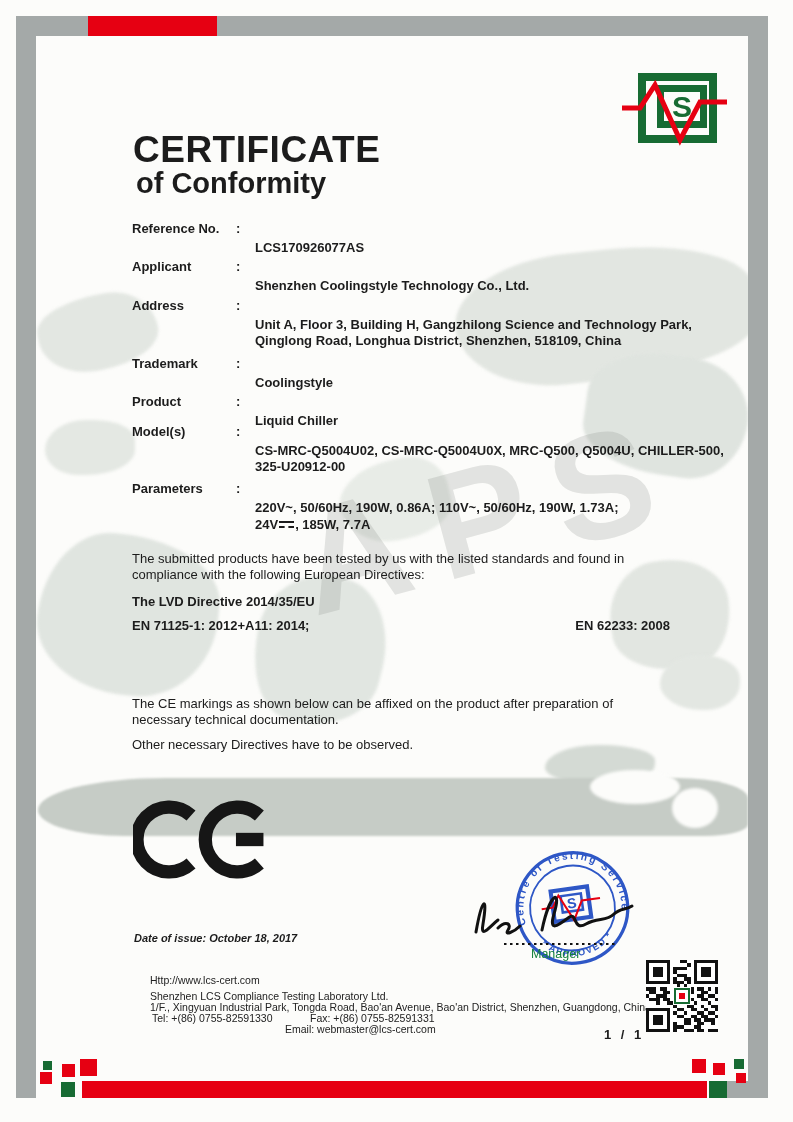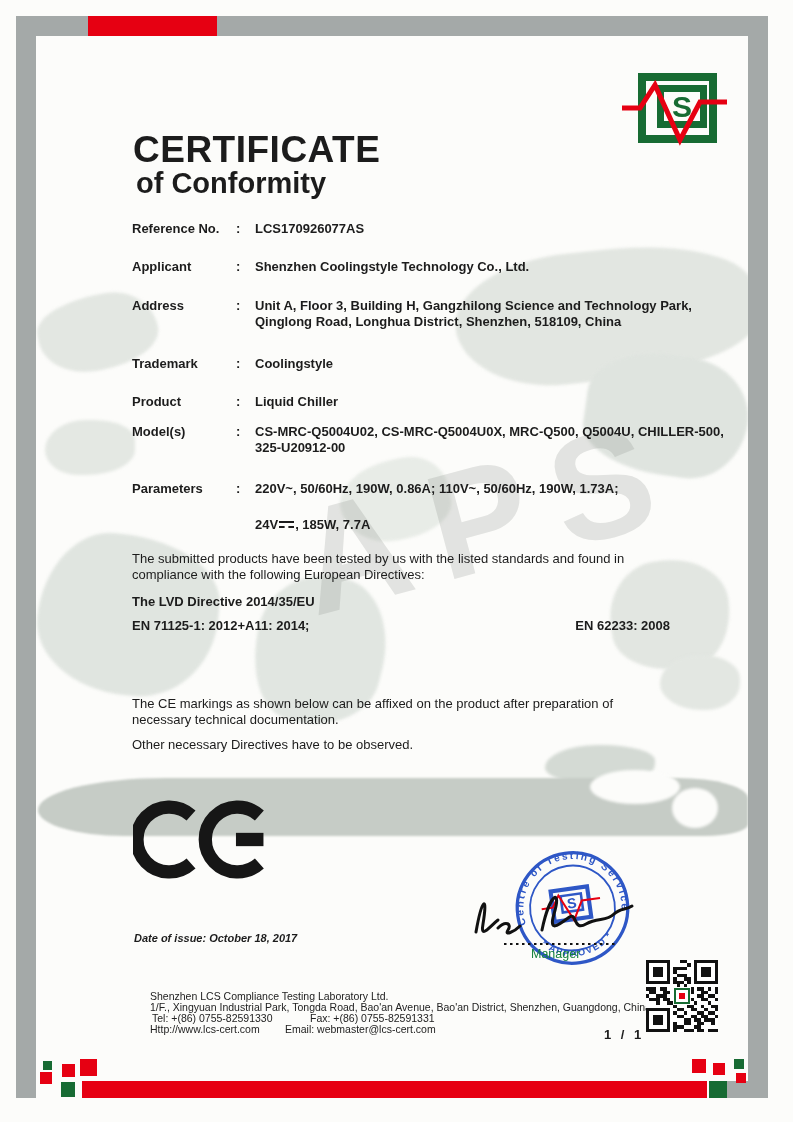--- a/index.html
+++ b/index.html
@@ -27,21 +27,21 @@
     color:rgba(125,132,126,0.20);transform:rotate(-15deg);
     user-select:none;
   }
   
   .title-main{left:133px;top:129px;font-size:37px;font-weight:bold;letter-spacing:.5px;}
   .title-sub {left:136px;top:167px;font-size:29px;font-weight:bold;}
   
   .field-row{position:absolute;left:0;top:0;width:100%;}
   .f-label{position:absolute;left:132px;width:110px;font-size:13px;font-weight:bold;}
   .f-colon{position:absolute;left:236px;font-size:13px;font-weight:bold;}
-  .f-value{position:absolute;left:255px;width:472px;font-size:13px;font-weight:bold;line-height:16px;}
+  .f-value{position:absolute;left:255px;width:472px;font-size:13px;font-weight:bold;line-height:16px;margin-top:19px;}
   .params2{position:absolute;left:255px;top:517px;font-size:13px;font-weight:bold;}
   .dc-symbol{display:inline-block;width:15px;height:11px;position:relative;margin:0 1px;vertical-align:-1px;}
   .dc-symbol i{position:absolute;left:0;right:0;display:block;}
   .dc-top{top:2px;border-top:2.5px solid #1c1c1c;}
   .dc-bottom{top:7px;border-top:2.5px dashed #1c1c1c;}
   
   .bodyblock{position:absolute;left:132px;width:538px;font-size:13px;line-height:16px;}
   .bold{font-weight:bold;}
   .std-row{display:flex;justify-content:space-between;}
   
@@ -186,21 +186,21 @@
       <path d="M74 50 C82 12 94 8 86 34 C80 54 92 44 100 38 C110 30 104 52 118 44 C130 37 138 42 146 34 C152 28 158 30 164 26"></path>
       <path d="M36 64 H150" stroke-width="2" stroke-dasharray="2.5 3.5" stroke-linecap="butt"></path>
     </g>
   </svg>
   <div class="abs manager">Manager</div>
 
   <div class="footer-line" style="left:150px;top:990px;">Shenzhen LCS Compliance Testing Laboratory Ltd.</div>
   <div class="footer-line" style="left:150px;top:1001px;">1/F., Xingyuan Industrial Park, Tongda Road, Bao'an Avenue, Bao'an District, Shenzhen, Guangdong, China</div>
   <div class="footer-line" style="left:152px;top:1012px;text-align:right;">Tel: +(86) 0755-82591330</div>
   <div class="footer-line" style="left:310px;top:1012px;">Fax: +(86) 0755-82591331</div>
-  <div class="footer-line" style="left:150px;top:1023px;">Http://www.lcs-cert.com</div>
+  <div class="footer-line" style="left:150px;top:974px;">Http://www.lcs-cert.com</div>
   <div class="footer-line" style="left:285px;top:1023px;">Email: webmaster@lcs-cert.com</div>
   <div class="abs pagenum">1 / 1</div>
 
   <div class="abs" style="left:646px;top:960px;">
     <svg width="72" height="72" viewBox="0 0 21 21" shape-rendering="crispEdges">
       <rect x="0" y="0" width="21" height="21" fill="#ffffff"></rect>
       <g class="modules" fill="#111111">
           <rect x="10" y="0" width="1" height="1"></rect>
           <rect x="11" y="0" width="1" height="1"></rect>
           <rect x="12" y="1" width="1" height="1"></rect>

